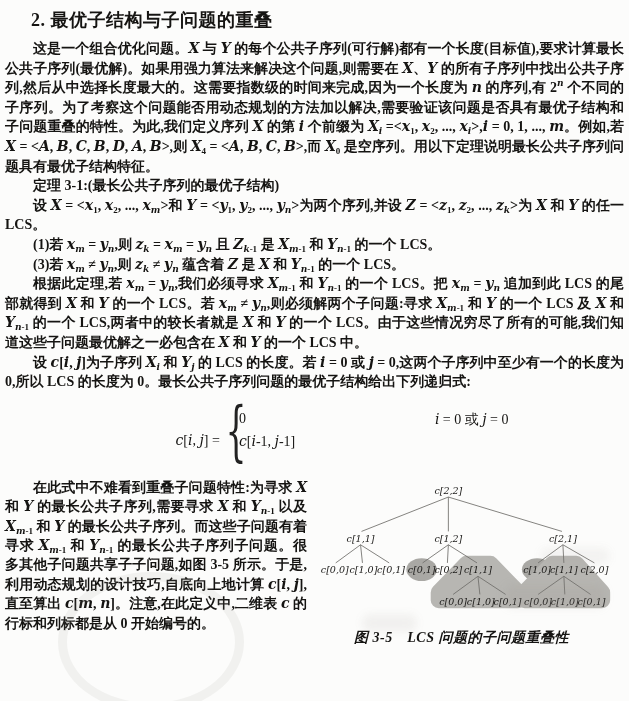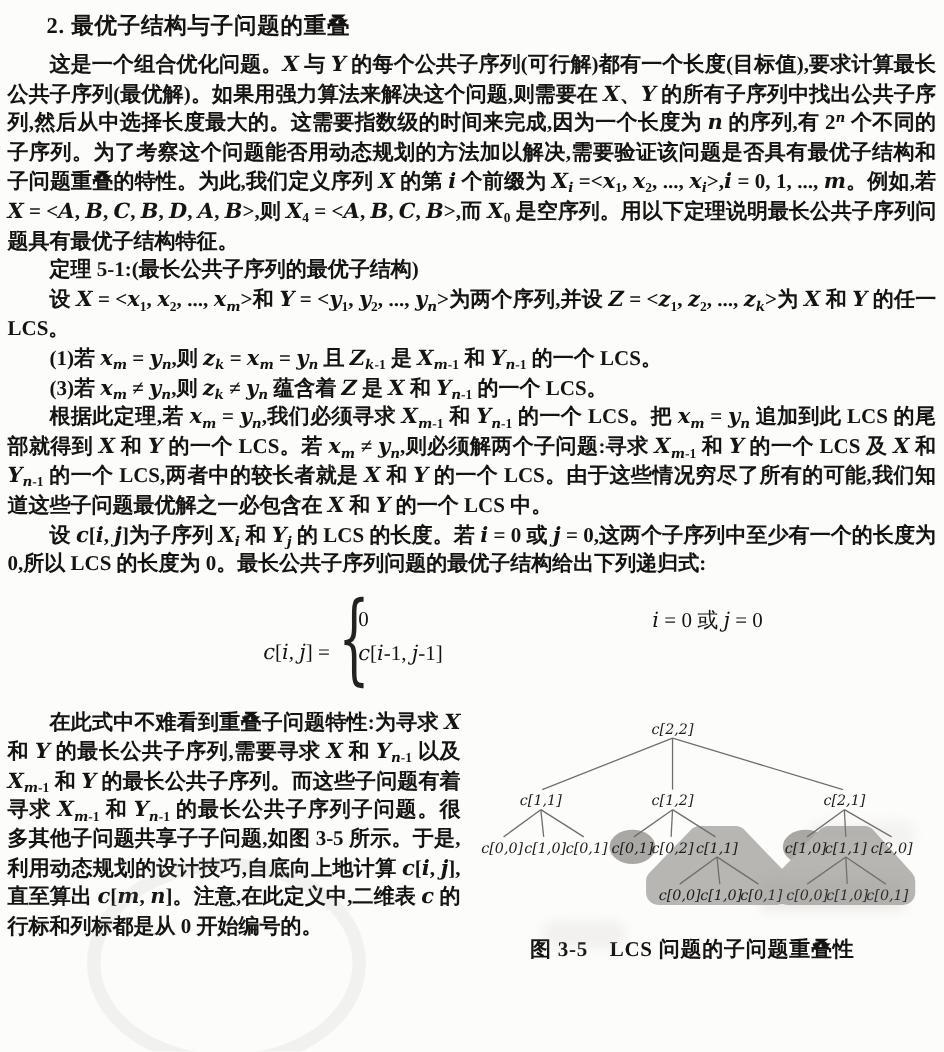--- a/index.html
+++ b/index.html
@@ -4,21 +4,21 @@
 <style>
   html,body { margin:0; padding:0; }
   body {
     width:629px; height:701px; overflow:hidden;
     background:#fcfcfb; color:#151412;
     font-family:"Liberation Serif","DejaVu Serif",serif;
   }
   .page { position:relative; width:619px; height:695px; padding:6px 5px 0 5px; }
 
   .section-heading {
-    font-size:15px; font-weight:bold; margin:2px 0 7px 26px; letter-spacing:0.5px;
+    font-size:18px; font-weight:bold; margin:2px 0 7px 26px; letter-spacing:0.5px;
   }
   .body-par {
     font-size:14px; line-height:19.6px; margin:0;
     text-align:justify; text-indent:2em;font-weight:bold;
   }
   .theorem-head { font-weight:bold; }
   sub { font-size:9px; vertical-align:-3px; line-height:0; }
   sup { font-size:9px; line-height:0; }
   i   { font-family:"DejaVu Serif","Liberation Serif",serif; }
 
@@ -42,21 +42,21 @@
   .bottom-left { width:304px; }
   .bottom-left .body-par { line-height:19.4px; }
   .figure { flex:1; padding-left:2px; }
   svg.tree { display:block; width:315px; height:141px; margin-top:2px; }
   .tree text {
     font-family:"DejaVu Serif",serif; font-style:italic;
     font-size:10px; fill:#1c1b19; text-anchor:middle;
   }
   .fig-caption {
     text-align:center; font-weight:bold; font-size:14px;
-    margin:8px 10px 0 0; letter-spacing:0.5px;
+    margin:8px 10px 0 0; letter-spacing:0.5px;font-style:italic;
   }
 
   
   .stamp {
     position:absolute; left:58px; top:572px; width:168px; height:122px;
     border:9px solid rgba(150,148,142,0.10); border-radius:50%; pointer-events:none;
   }
   .smudge { position:absolute; background:rgba(155,152,146,0.16); filter:blur(4px);
     border-radius:8px; pointer-events:none; }
   .smudge.a { left:505px; top:585px; width:100px; height:22px; }
@@ -64,21 +64,21 @@
   .smudge.c { left:540px; top:548px; width:70px; height:16px; opacity:.6; }
 </style>
 </head>
 <body>
 
 <div class="page">
 
   <div class="section-heading">2.  最优子结构与子问题的重叠</div>
 
   <p class="body-par">这是一个组合优化问题。<i>X</i> 与 <i>Y</i> 的每个公共子序列(可行解)都有一个长度(目标值),要求计算最长公共子序列(最优解)。如果用强力算法来解决这个问题,则需要在 <i>X</i>、<i>Y</i> 的所有子序列中找出公共子序列,然后从中选择长度最大的。这需要指数级的时间来完成,因为一个长度为 <i>n</i> 的序列,有 2<sup><i>n</i></sup> 个不同的子序列。为了考察这个问题能否用动态规划的方法加以解决,需要验证该问题是否具有最优子结构和子问题重叠的特性。为此,我们定义序列 <i>X</i> 的第 <i>i</i> 个<b>前缀</b>为 <i>X<sub>i</sub></i> =&lt;<i>x</i><sub>1</sub>, <i>x</i><sub>2</sub>, ..., <i>x<sub>i</sub></i>&gt;,<i>i</i> = 0, 1, ..., <i>m</i>。例如,若 <i>X</i> = &lt;<i>A</i>, <i>B</i>, <i>C</i>, <i>B</i>, <i>D</i>, <i>A</i>, <i>B</i>&gt;,则 <i>X</i><sub>4</sub> = &lt;<i>A</i>, <i>B</i>, <i>C</i>, <i>B</i>&gt;,而 <i>X</i><sub>0</sub> 是空序列。用以下定理说明最长公共子序列问题具有最优子结构特征。</p>
-  <p class="body-par theorem-head">定理 5-1:(最长公共子序列的最优子结构)</p>
+  <p class="body-par theorem-head">定理 3-1:(最长公共子序列的最优子结构)</p>
   <p class="body-par">设 <i>X</i> = &lt;<i>x</i><sub>1</sub>, <i>x</i><sub>2</sub>, ..., <i>x<sub>m</sub></i>&gt;和 <i>Y</i> = &lt;<i>y</i><sub>1</sub>, <i>y</i><sub>2</sub>, ..., <i>y<sub>n</sub></i>&gt;为两个序列,并设 <i>Z</i> = &lt;<i>z</i><sub>1</sub>, <i>z</i><sub>2</sub>, ..., <i>z<sub>k</sub></i>&gt;为 <i>X</i> 和 <i>Y</i> 的任一 LCS。</p>
   <p class="body-par">(1)若 <i>x<sub>m</sub></i> = <i>y<sub>n</sub></i>,则 <i>z<sub>k</sub></i> = <i>x<sub>m</sub></i> = <i>y<sub>n</sub></i> 且 <i>Z</i><sub><i>k</i>-1</sub> 是 <i>X</i><sub><i>m</i>-1</sub> 和 <i>Y</i><sub><i>n</i>-1</sub> 的一个 LCS。</p>
   <p class="body-par">(3)若 <i>x<sub>m</sub></i> ≠ <i>y<sub>n</sub></i>,则 <i>z<sub>k</sub></i> ≠ <i>y<sub>n</sub></i> 蕴含着 <i>Z</i> 是 <i>X</i> 和 <i>Y</i><sub><i>n</i>-1</sub> 的一个 LCS。</p>
   <p class="body-par">根据此定理,若 <i>x<sub>m</sub></i> = <i>y<sub>n</sub></i>,我们必须寻求 <i>X</i><sub><i>m</i>-1</sub> 和 <i>Y</i><sub><i>n</i>-1</sub> 的一个 LCS。把 <i>x<sub>m</sub></i> = <i>y<sub>n</sub></i> 追加到此 LCS 的尾部就得到 <i>X</i> 和 <i>Y</i> 的一个 LCS。若 <i>x<sub>m</sub></i> ≠ <i>y<sub>n</sub></i>,则必须解两个子问题:寻求 <i>X</i><sub><i>m</i>-1</sub> 和 <i>Y</i> 的一个 LCS 及 <i>X</i> 和 <i>Y</i><sub><i>n</i>-1</sub> 的一个 LCS,两者中的较长者就是 <i>X</i> 和 <i>Y</i> 的一个 LCS。由于这些情况穷尽了所有的可能,我们知道这些子问题最优解之一必包含在 <i>X</i> 和 <i>Y</i> 的一个 LCS 中。</p>
   <p class="body-par">设 <i>c</i>[<i>i</i>, <i>j</i>]为子序列 <i>X<sub>i</sub></i> 和 <i>Y<sub>j</sub></i> 的 LCS 的长度。若 <i>i</i> = 0 或 <i>j</i> = 0,这两个子序列中至少有一个的长度为 0,所以 LCS 的长度为 0。最长公共子序列问题的最优子结构给出下列递归式:</p>
 
   <div class="formula-wrap">
     <span class="f-lhs"><i>c</i>[<i>i</i>, <i>j</i>] =</span>
     <span class="f-brace">{</span>
     <div class="f-cases">

